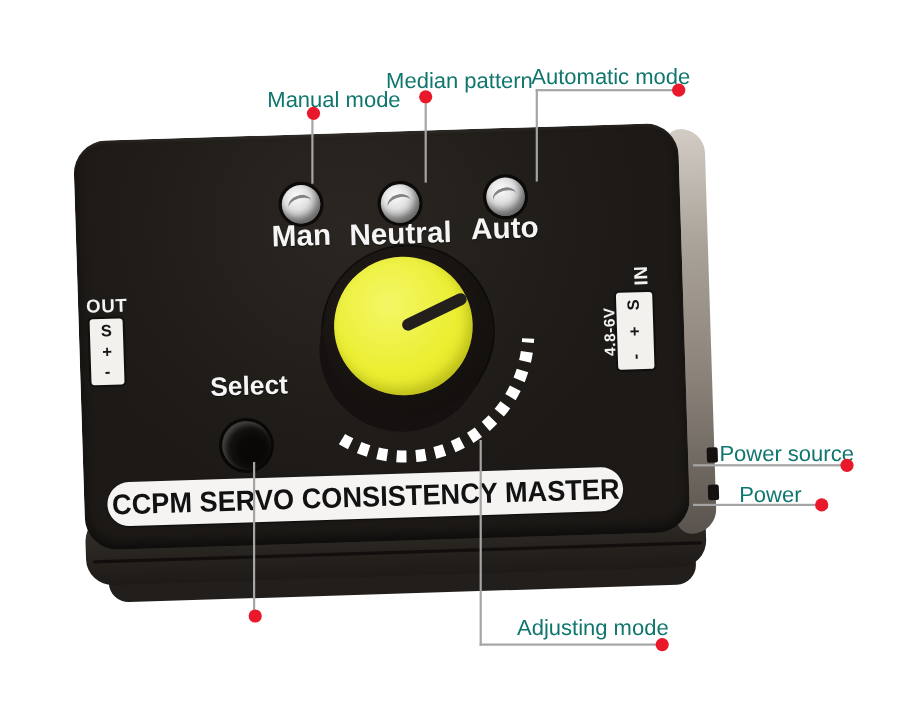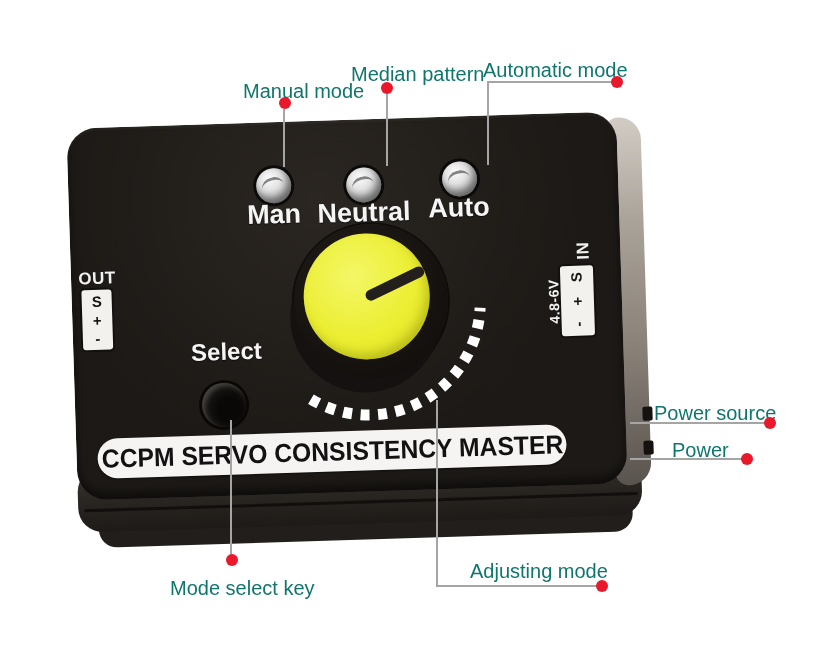--- a/index.html
+++ b/index.html
@@ -148,20 +148,19 @@
   <div class="ann-label" style="left:654px;top:402px">Power source</div>
   <div class="lline" style="left:630px;top:422px;width:137px;height:2px"></div>
   <div class="dot" style="left:764px;top:417px"></div>
 
   <div class="ann-label" style="left:672px;top:439px">Power</div>
   <div class="lline" style="left:630px;top:458px;width:116px;height:2px"></div>
   <div class="dot" style="left:741px;top:453px"></div>
 
   <div class="lline" style="left:230px;top:420px;width:2px;height:136px"></div>
   <div class="dot" style="left:226px;top:554px"></div>
-  <div class="ann-label" style="left:170px;top:577px">Mode select key</div>
 
   <div class="lline" style="left:436px;top:400px;width:2px;height:187px"></div>
   <div class="lline" style="left:436px;top:585px;width:166px;height:2px"></div>
   <div class="dot" style="left:596px;top:580px"></div>
   <div class="ann-label" style="left:470px;top:560px">Adjusting mode</div>
 
 </div>
 
 </body></html>

